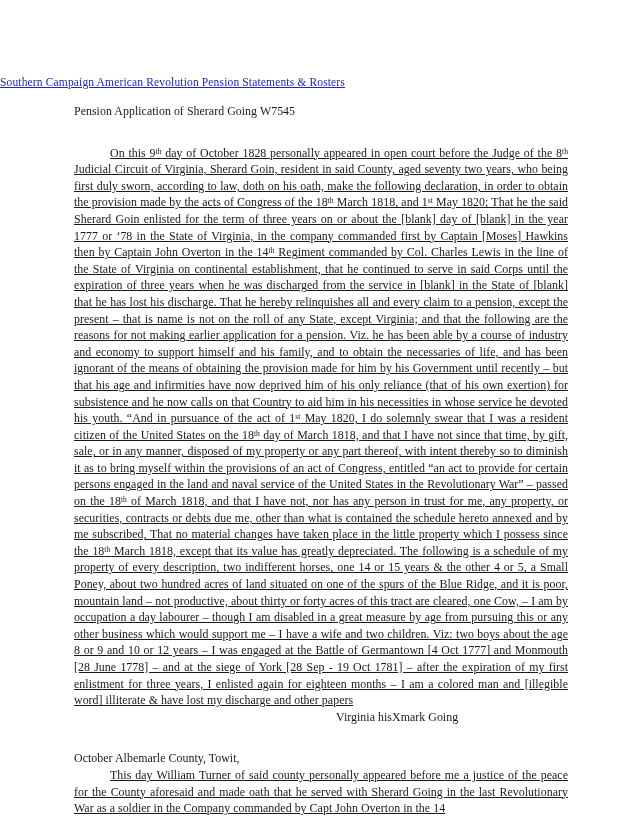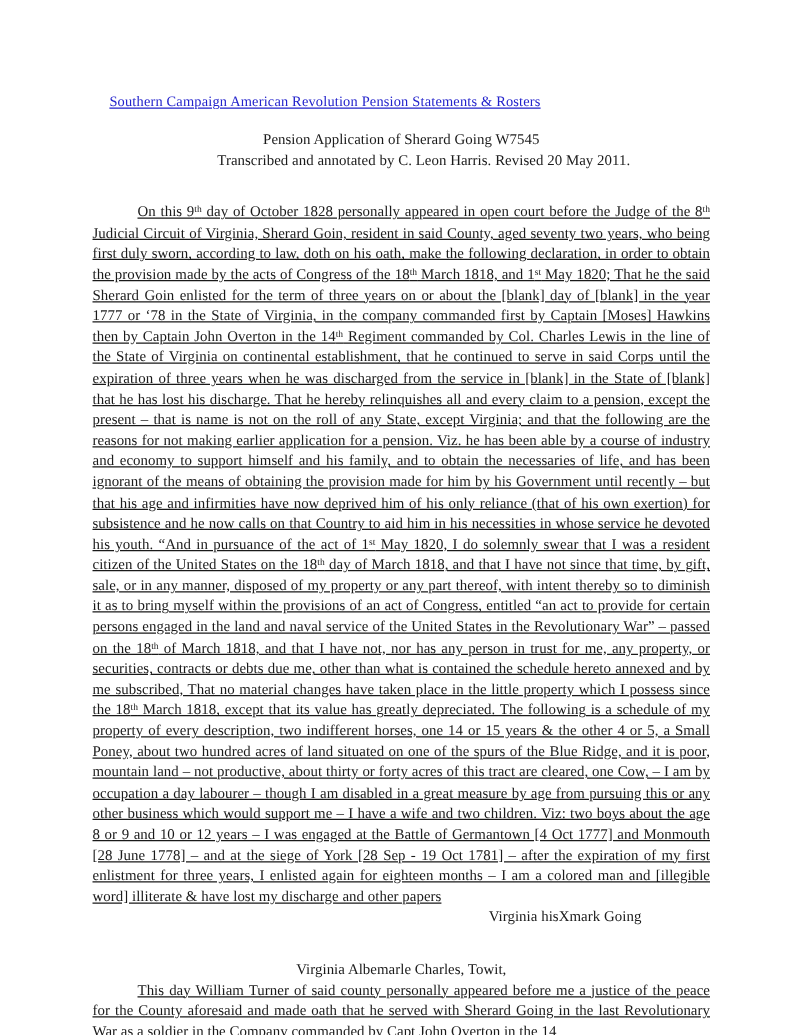--- a/index.html
+++ b/index.html
@@ -21,41 +21,40 @@
     height: 828px;
     box-sizing: border-box;
     padding: 0;
     overflow: hidden;
   }
   .site-link-row {
     position: absolute;
     top: 72px;
     left: 0;
     width: 520px;
-    text-align: center;
   }
   .site-link {
     font-family: "Liberation Serif", "DejaVu Serif", serif;
     font-size: 11.5px;
     color: #2222cc;
     text-decoration: underline;
     letter-spacing: 0.15px;
     cursor: pointer;
   }
   .content {
     position: absolute;
     top: 103px;
     left: 74px;
     width: 494px;
   }
   p {
     margin: 0;
     font-size: 11.9px;
     line-height: 16.6px;
-    text-align: center;
+    text-align: left;
     letter-spacing: 0.04px;
   }
   .indent {
     text-indent: 36px;
   }
   .just {
     text-align: justify;
     text-align-last: left;
     text-decoration: underline;
   }
@@ -77,29 +76,28 @@
 
 <div class="page">
 
   <div class="site-link-row">
     <a class="site-link" href="#">Southern Campaign American Revolution Pension Statements &amp; Rosters</a>
   </div>
 
   <div class="content">
 
     <p>Pension Application of Sherard Going W7545</p>
-    <p class="indent">Transcribed and annotated by C. Leon Harris. Revised 20 May 2011.</p>
 
     <div class="gap-lg"></div>
 
 
     <p class="indent just"><span>On this 9</span><sup>th</sup><span> day of October 1828 personally appeared in open court before the Judge of the 8</span><sup>th</sup><span> Judicial Circuit of Virginia, Sherard Goin, resident in said County, aged seventy two years, who being first duly sworn, according to law, doth on his oath, make the following declaration, in order to obtain the provision made by the acts of Congress of the 18</span><sup>th</sup><span> March 1818, and 1</span><sup>st</sup><span> May 1820; That he the said Sherard Goin enlisted for the term of three years on or about the [blank] day of [blank] in the year 1777 or ‘78 in the State of Virginia, in the company commanded first by Captain [Moses] Hawkins then by Captain John Overton in the 14</span><sup>th</sup><span> Regiment commanded by Col. Charles Lewis in the line of the State of Virginia on continental establishment, that he continued to serve in said Corps until the expiration of three years when he was discharged from the service in [blank] in the State of [blank]  that he has lost his discharge. That he hereby relinquishes all and every claim to a pension, except the present – that is name is not on the roll of any State, except Virginia; and that the following are the reasons for not making earlier application for a pension. Viz. he has been able by a course of industry and economy to support himself and his family, and to obtain the necessaries of life, and has been ignorant of the means of obtaining the provision made for him by his Government until recently – but that his age and infirmities have now deprived him of his only reliance (that of his own exertion) for subsistence and he now calls on that Country to aid him in his necessities in whose service he devoted his youth. “And in pursuance of the act of 1</span><sup>st</sup><span> May 1820, I do solemnly swear that I was a resident citizen of the United States on the 18</span><sup>th</sup><span> day of March 1818, and that I have not since that time, by gift, sale, or in any manner, disposed of my property or any part thereof, with intent thereby so to diminish it as to bring myself within the provisions of an act of Congress, entitled “an act to provide for certain persons engaged in the land and naval service of the United States in the Revolutionary War” – passed on the 18</span><sup>th</sup><span> of March 1818, and that I have not, nor has any person in trust for me, any property, or securities, contracts or debts due me, other than what is contained the schedule hereto annexed and by me subscribed, That no material changes have taken place in the little property which I possess since the 18</span><sup>th</sup><span> March 1818, except that its value has greatly depreciated. The following is a schedule of my property of every description, two indifferent horses, one 14 or 15 years &amp; the other 4 or 5, a Small Poney, about two hundred acres of land situated on one of the spurs of the Blue Ridge, and it is poor, mountain land – not productive, about thirty or forty acres of this tract are cleared, one Cow, – I am by occupation a day labourer – though I am disabled in a great measure by age from pursuing this or any other business which would support me – I have a wife and two children. Viz: two boys about the age 8 or 9 and 10 or 12 years – I was engaged at the Battle of Germantown [4 Oct 1777] and Monmouth [28 June 1778] – and at the siege of York [28 Sep - 19 Oct 1781] – after the expiration of my first enlistment for three years, I enlisted again for eighteen months – I am a colored man and [illegible word] illiterate &amp; have lost my discharge and other papers</span></p>
 
     <p class="sig-line">Virginia hisXmark Going</p>
 
     <div class="gap-lg"></div>
 
-    <p>Virginia  Albemarle Charles, Towit,</p>
+    <p>October  Albemarle County, Towit,</p>
 
     <p class="indent just"><span>This day William Turner of said county personally appeared before me a justice of the peace for the County aforesaid and made oath that he served with Sherard Going in the last Revolutionary War as a soldier in the Company commanded by Capt John Overton in the 14</span></p>
 
   </div>
 </div>
 
 </body></html>

